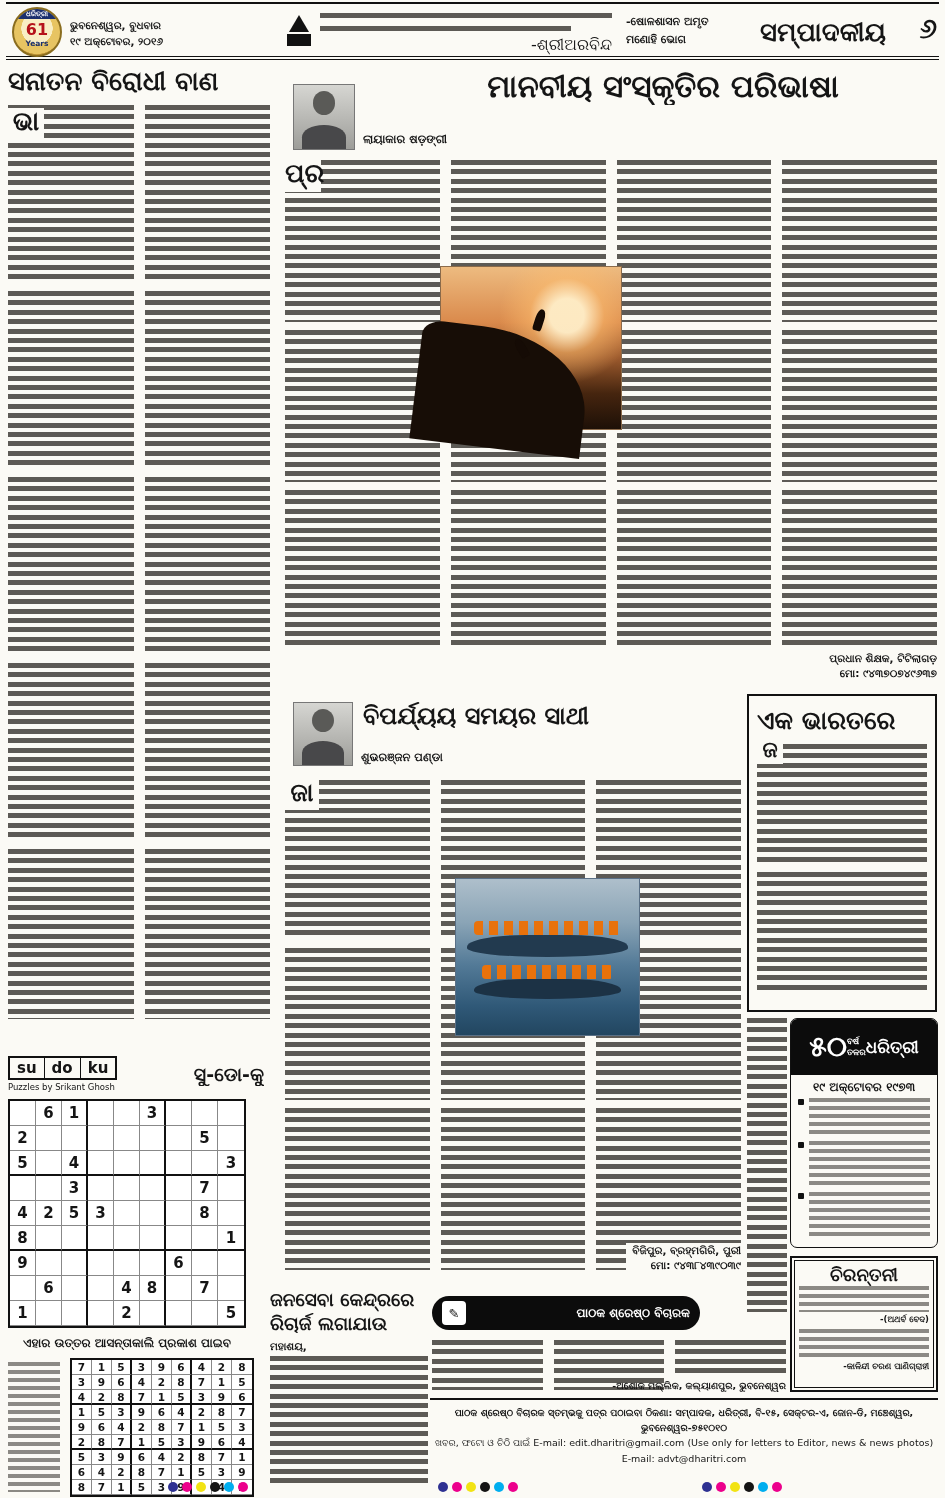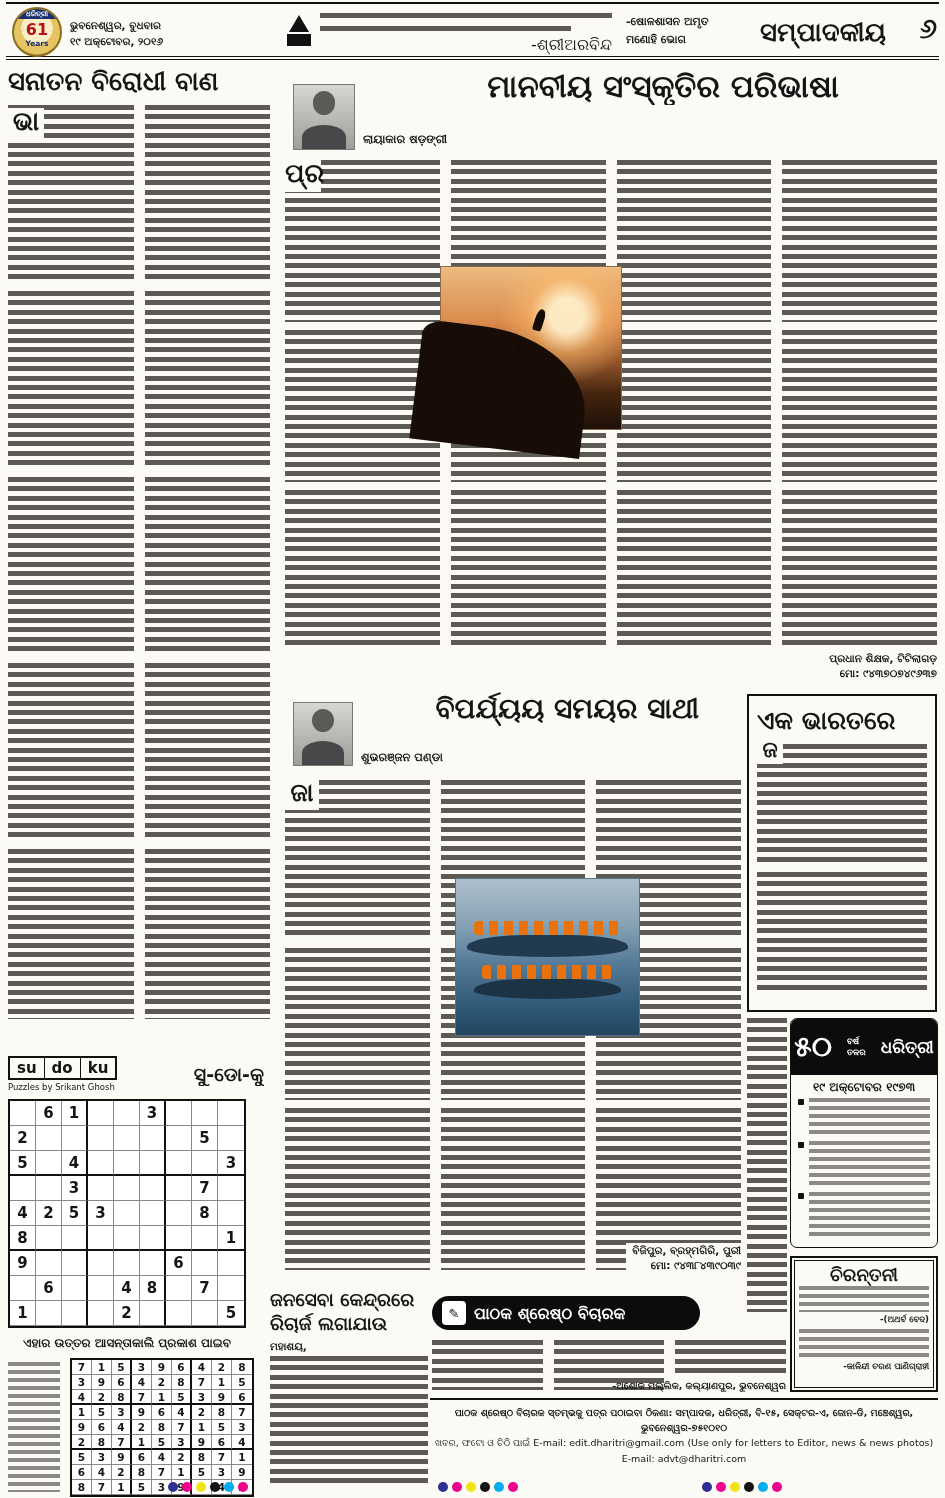--- a/index.html
+++ b/index.html
@@ -70,43 +70,43 @@
   .photo-mountain .fig2{position:absolute;left:42%;top:44%;width:9px;height:20px;background:#150b05;border-radius:45% 45% 20% 20%;transform:rotate(-30deg)}
 
   
   .box-ek{position:absolute;left:747px;top:694px;width:190px;height:318px;border:2px solid #111;padding:10px 8px 8px}
   .box-ek h2{font-size:25px;font-weight:bold;white-space:nowrap;overflow:hidden;margin-bottom:8px}
   .box-ek .drop{left:8px;top:42px;width:26px;height:26px;font-size:22px;background:#fbfaf5}
   .box-ek .blk{margin-bottom:8px}
 
   
   .art-dis{position:absolute;left:285px;top:680px;width:460px;height:602px}
-  .art-dis h1{position:absolute;left:78px;top:12px;width:336px;text-align:right;
-              font-size:28px;font-weight:bold;white-space:nowrap;overflow:hidden}
+  .art-dis h1{position:absolute;left:78px;top:22px;width:336px;text-align:left;
+              font-size:24px;font-weight:bold;white-space:nowrap;overflow:hidden}
   .art-dis .portrait{left:8px;top:22px;width:60px;height:64px}
   .art-dis .byline{position:absolute;left:76px;top:70px}
   .art-dis .cols{position:absolute;left:0;right:4px;top:100px;bottom:4px}
   .art-dis .drop{left:0;top:100px;width:34px;height:30px;font-size:25px}
   .art-dis .signoff{right:4px;bottom:9px}
   .photo-rescue{position:absolute;left:170px;top:198px;width:185px;height:158px;z-index:3;border:1px solid #5a7086;
         background:linear-gradient(180deg,#aebfcb 0%,#8aa4b6 28%,#537a97 55%,#2f5877 82%,#224660 100%)}
   .photo-rescue .boat1{position:absolute;left:6%;top:36%;width:88%;height:14%;background:#223a4f;
         border-radius:40% 40% 55% 55%/60% 60% 45% 45%}
   .photo-rescue .boat2{position:absolute;left:10%;top:64%;width:80%;height:13%;background:#1c3245;
         border-radius:40% 40% 55% 55%/60% 60% 45% 45%}
   .photo-rescue .crew1,.photo-rescue .crew2{position:absolute;height:9%;border-radius:4px;
         background:repeating-linear-gradient(90deg,#e8720c 0 9px,rgba(0,0,0,0) 9px 15px)}
   .photo-rescue .crew1{left:10%;top:27%;width:80%}
   .photo-rescue .crew2{left:14%;top:55%;width:72%}
 
   .col-narrow{position:absolute;left:747px;top:1018px;width:40px;height:294px}
 
   
   .box-50{position:absolute;left:790px;top:1018px;width:148px;height:230px;border:1px solid #111;border-radius:7px;overflow:hidden}
-  .box-50 .head{height:56px;background:#0c0c0c;color:#fff;display:flex;align-items:center;justify-content:center;gap:15px}
+  .box-50 .head{height:56px;background:#0c0c0c;color:#fff;display:flex;align-items:center;justify-content:center;gap:0}
   .box-50 .num{font-size:28px;font-weight:bold}
   .box-50 .lbl{font-size:8.5px;font-weight:bold;line-height:1.25;text-align:left}
   .box-50 .brand{font-size:17px;font-weight:bold}
   .box-50 .date{text-align:center;font-size:12px;font-weight:bold;margin:5px 0 4px}
   .box-50 .item{display:flex;gap:5px;padding:0 7px;margin-bottom:7px}
   .box-50 .dot{width:6px;height:6px;background:#111;border-radius:1px;margin-top:1px;flex:none}
   .box-50 .item .skel{flex:1}
 
   
   .box-chir{position:absolute;left:790px;top:1256px;width:148px;height:136px;border:2px solid #111;padding:6px 7px;
@@ -117,21 +117,21 @@
   
   .art-jan{position:absolute;left:270px;top:1288px;width:158px;height:208px}
   .art-jan h2{font-size:18.5px;font-weight:bold;line-height:1.3;white-space:nowrap;overflow:hidden}
   .art-jan .sal{font-size:10.5px;font-weight:bold;margin:4px 0 3px}
 
   
   .rl-banner{position:absolute;left:432px;top:1296px;width:268px;height:34px;background:#0c0c0c;border-radius:17px;
              color:#fff;display:flex;align-items:center;gap:8px;padding:0 10px}
   .rl-banner .penbox{width:24px;height:24px;background:#fff;border-radius:4px;color:#111;
              display:flex;align-items:center;justify-content:center;font-size:13px;flex:none}
-  .rl-banner .lbl{flex:1;text-align:left;font-size:16px;font-weight:bold;white-space:nowrap;overflow:hidden}
+  .rl-banner .lbl{flex:1;text-align:right;font-size:12px;font-weight:bold;white-space:nowrap;overflow:hidden}
   .rl-body{position:absolute;left:432px;top:1340px;width:354px;height:50px}
   .rl-sign{position:absolute;left:560px;top:1380px;width:226px;text-align:right;font-size:9.5px;font-weight:bold}
 
   
   .contact{position:absolute;left:430px;top:1398px;width:508px;border-top:2px solid #111;padding-top:5px;
            font-size:9.5px;line-height:1.6;text-align:center}
   .contact .l1{font-weight:bold}
 
   
   .sudoku{position:absolute;left:8px;top:1056px;width:256px;height:440px}

